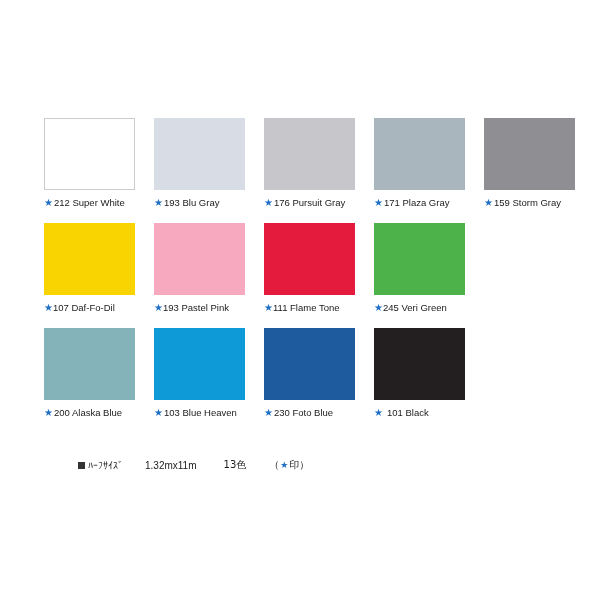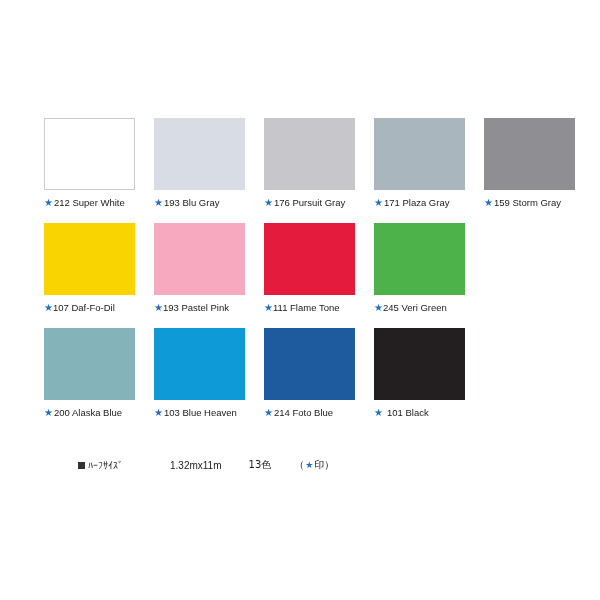--- a/index.html
+++ b/index.html
@@ -89,21 +89,21 @@
     align-items: center;
   }
   .sq {
     display: inline-block;
     width: 7px;
     height: 7px;
     background: #333333;
     margin-right: 3px;
   }
   .f-size {
-    margin-left: 47px;
+    margin-left: 22px;
   }
   .f-count {
     margin-left: 27px;
     text-align: center;
   }
   .f-note {
     margin-left: 23px;
     display: flex;
     align-items: center;
   }
@@ -204,21 +204,21 @@
         <div class="chip" style="background:#0d9ad6"></div>
         <div class="caption">
           <span class="star">★</span>
           <span class="cap-text">103 Blue Heaven</span>
         </div>
       </div>
       <div class="swatch-cell">
         <div class="chip" style="background:#1d5a9e"></div>
         <div class="caption">
           <span class="star">★</span>
-          <span class="cap-text">214 Foto Blue</span>
+          <span class="cap-text">230 Foto Blue</span>
         </div>
       </div>
       <div class="swatch-cell">
         <div class="chip" style="background:#231f20"></div>
         <div class="caption gap">
           <span class="star">★</span>
           <span class="cap-text">101 Black</span>
         </div>
       </div>
     </div>

